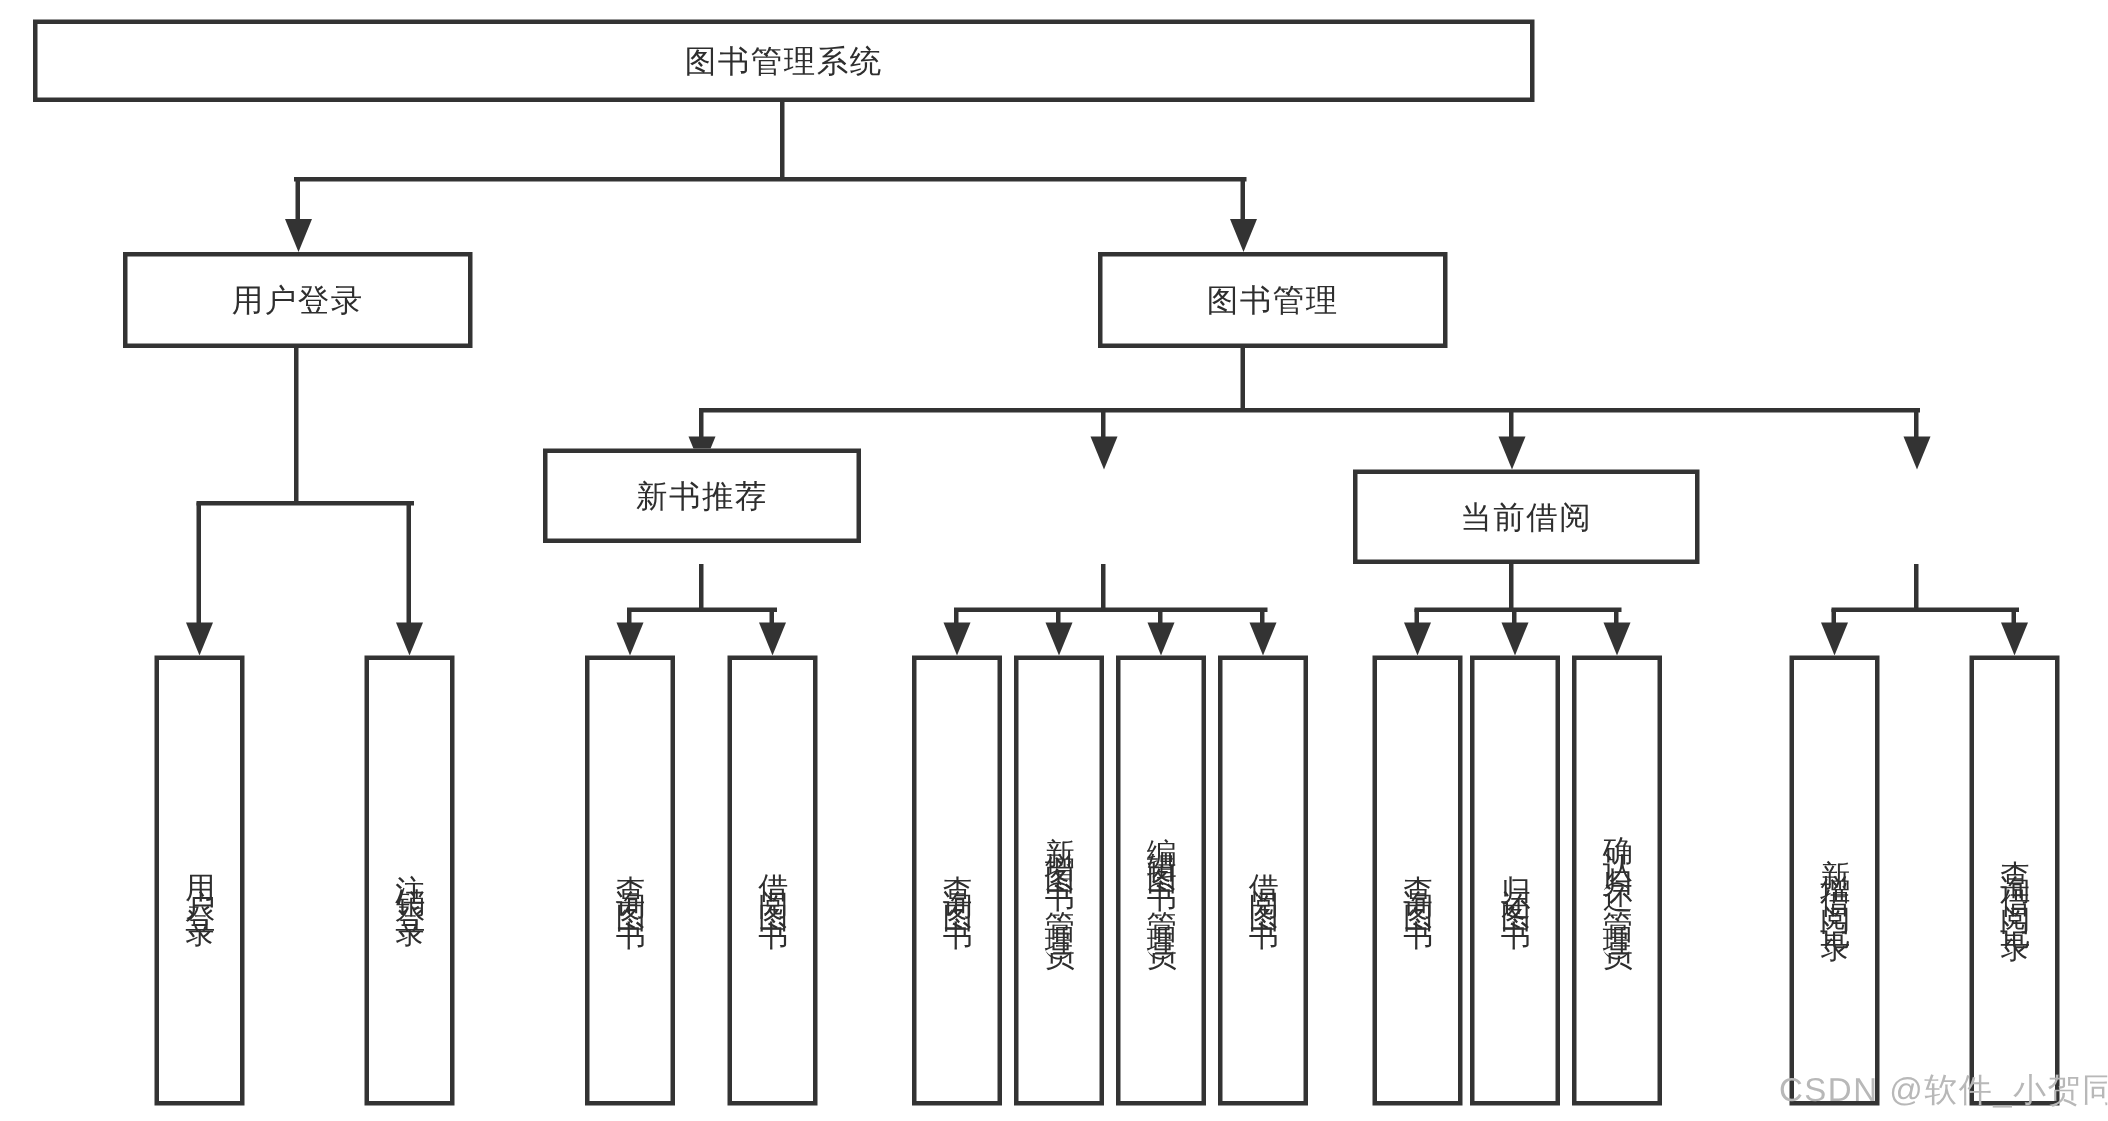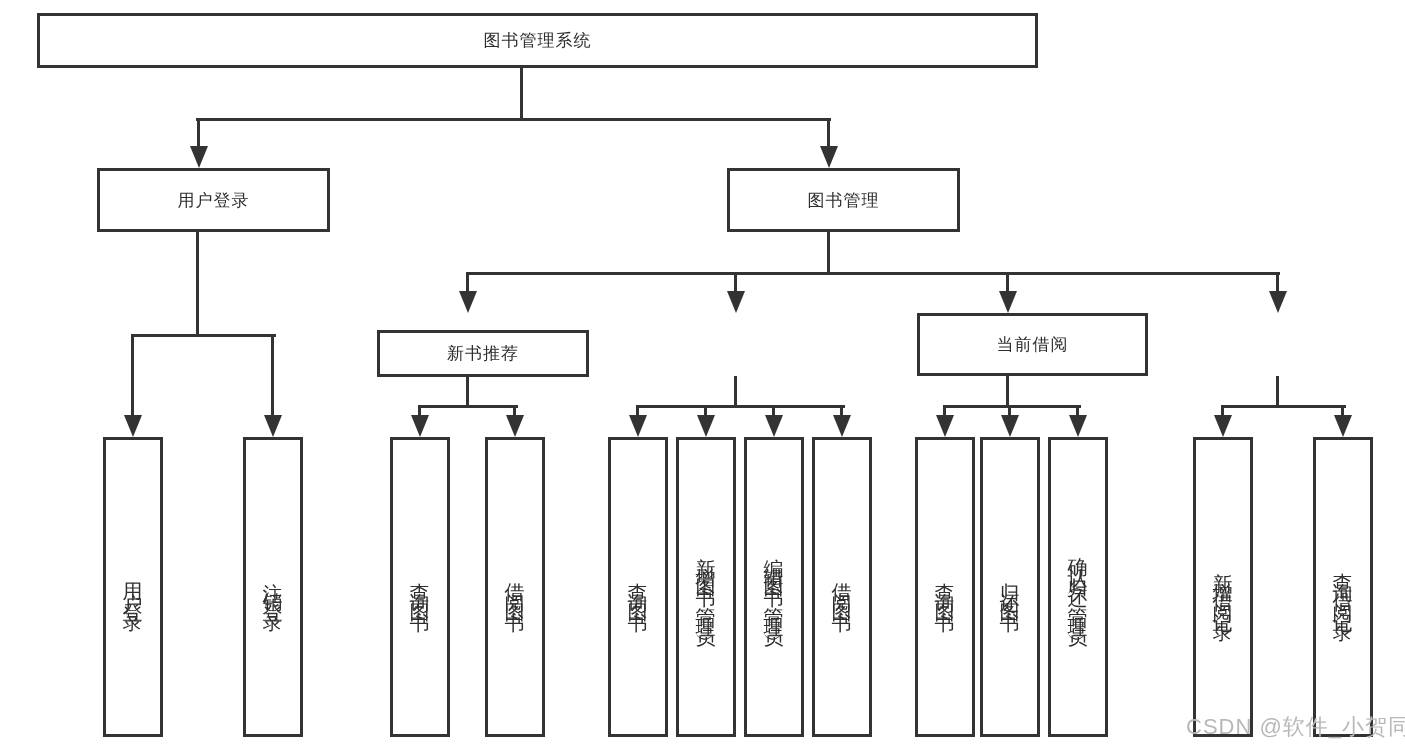--- a/index.html
+++ b/index.html
@@ -5,21 +5,21 @@
   html,body{margin:0;padding:0;background:#fff;}
   .stage{
     position:relative;width:1405px;height:747px;background:#ffffff;
     font-family:"Liberation Sans","DejaVu Sans",sans-serif;overflow:hidden;
   }
   .box{
     position:absolute;border:3px solid #333333;background:#ffffff;
     display:flex;align-items:center;justify-content:center;
     color:#2e2e2e;box-sizing:border-box;
   }
-  .box.h{font-size:17px;letter-spacing:1px;white-space:nowrap;margin-left:15px;}
+  .box.h{font-size:21px;letter-spacing:1px;white-space:nowrap;}
   .box.v{
     writing-mode:vertical-rl;text-orientation:mixed;
     font-size:20px;letter-spacing:10px;line-height:1;
   }
   .line{position:absolute;background:#333333;}
   .ahead{
     position:absolute;width:0;height:0;
     border-left:9px solid transparent;border-right:9px solid transparent;
     border-top:22px solid #333333;
   }
@@ -37,41 +37,41 @@
   <div class="box h" style="left:22px;top:13px;width:1001px;height:55px;">图书管理系统</div>
 
   <div class="line" style="left:520px;top:68px;width:3px;height:52px;"></div>
   <div class="line" style="left:196px;top:118px;width:635px;height:3px;"></div>
   <div class="line" style="left:197px;top:119px;width:3px;height:29px;"></div>
   <div class="ahead" style="left:190px;top:146px;"></div>
   <div class="line" style="left:827px;top:119px;width:3px;height:29px;"></div>
   <div class="ahead" style="left:820px;top:146px;"></div>
 
   <div class="box h" style="left:82px;top:168px;width:233px;height:64px;">用户登录</div>
-  <div class="box h" style="left:712px;top:168px;width:233px;height:64px;text-align:right;">图书管理</div>
+  <div class="box h" style="left:732px;top:168px;width:233px;height:64px;text-align:right;">图书管理</div>
 
   <div class="line" style="left:196px;top:232px;width:3px;height:104px;"></div>
   <div class="line" style="left:131px;top:334px;width:145px;height:3px;"></div>
   <div class="line" style="left:131px;top:335px;width:3px;height:81px;"></div>
   <div class="ahead" style="left:124px;top:415px;"></div>
   <div class="line" style="left:271px;top:335px;width:3px;height:81px;"></div>
   <div class="ahead" style="left:264px;top:415px;"></div>
 
   <div class="line" style="left:827px;top:232px;width:3px;height:42px;"></div>
   <div class="line" style="left:466px;top:272px;width:814px;height:3px;"></div>
   <div class="line" style="left:466px;top:273px;width:3px;height:20px;"></div>
   <div class="ahead" style="left:459px;top:291px;"></div>
   <div class="line" style="left:734px;top:273px;width:3px;height:20px;"></div>
   <div class="ahead" style="left:727px;top:291px;"></div>
   <div class="line" style="left:1006px;top:273px;width:3px;height:20px;"></div>
   <div class="ahead" style="left:999px;top:291px;"></div>
   <div class="line" style="left:1276px;top:273px;width:3px;height:20px;"></div>
   <div class="ahead" style="left:1269px;top:291px;"></div>
 
-  <div class="box h" style="left:362px;top:330px;width:212px;height:47px;">新书推荐</div>
+  <div class="box h" style="left:362px;top:299px;width:212px;height:63px;">新书推荐</div>
   <div class="box h" style="left:902px;top:313px;width:231px;height:63px;">当前借阅</div>
 
   <div class="line" style="left:466px;top:376px;width:3px;height:32px;"></div>
   <div class="line" style="left:418px;top:405px;width:100px;height:3px;"></div>
   <div class="line" style="left:418px;top:406px;width:3px;height:10px;"></div>
   <div class="ahead" style="left:411px;top:415px;"></div>
   <div class="line" style="left:513px;top:406px;width:3px;height:10px;"></div>
   <div class="ahead" style="left:506px;top:415px;"></div>
 
   <div class="line" style="left:734px;top:376px;width:3px;height:32px;"></div>

